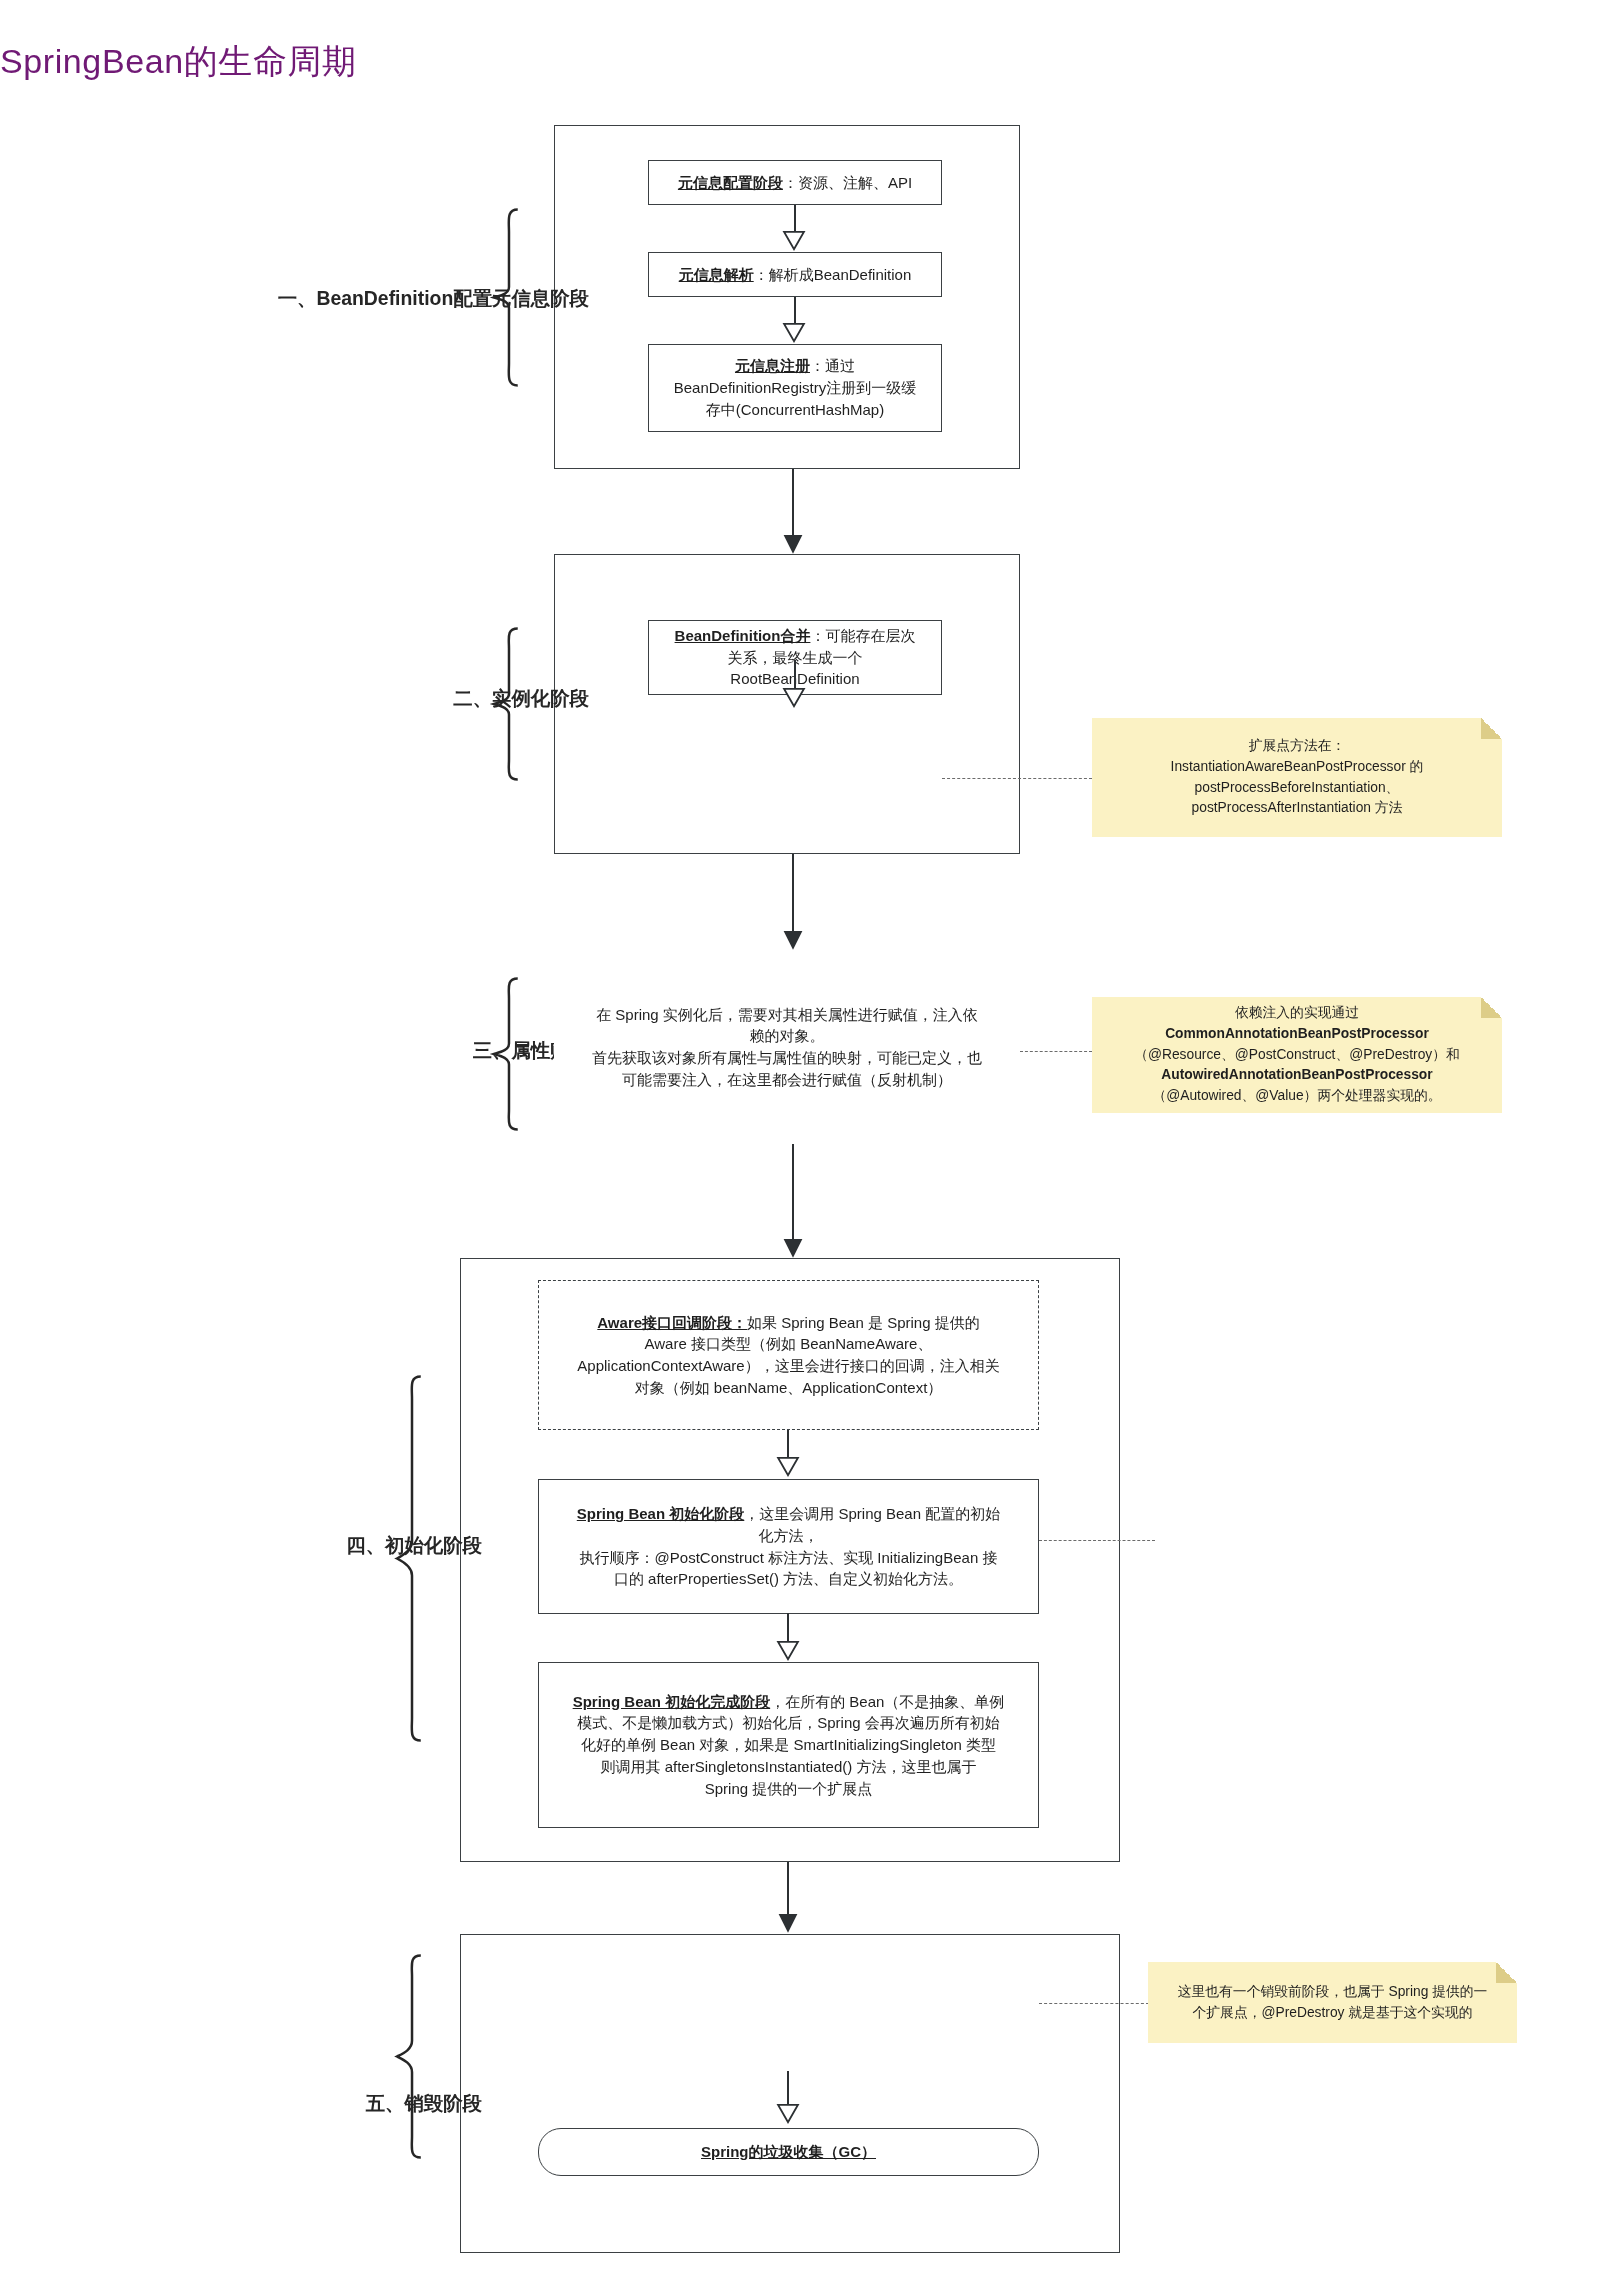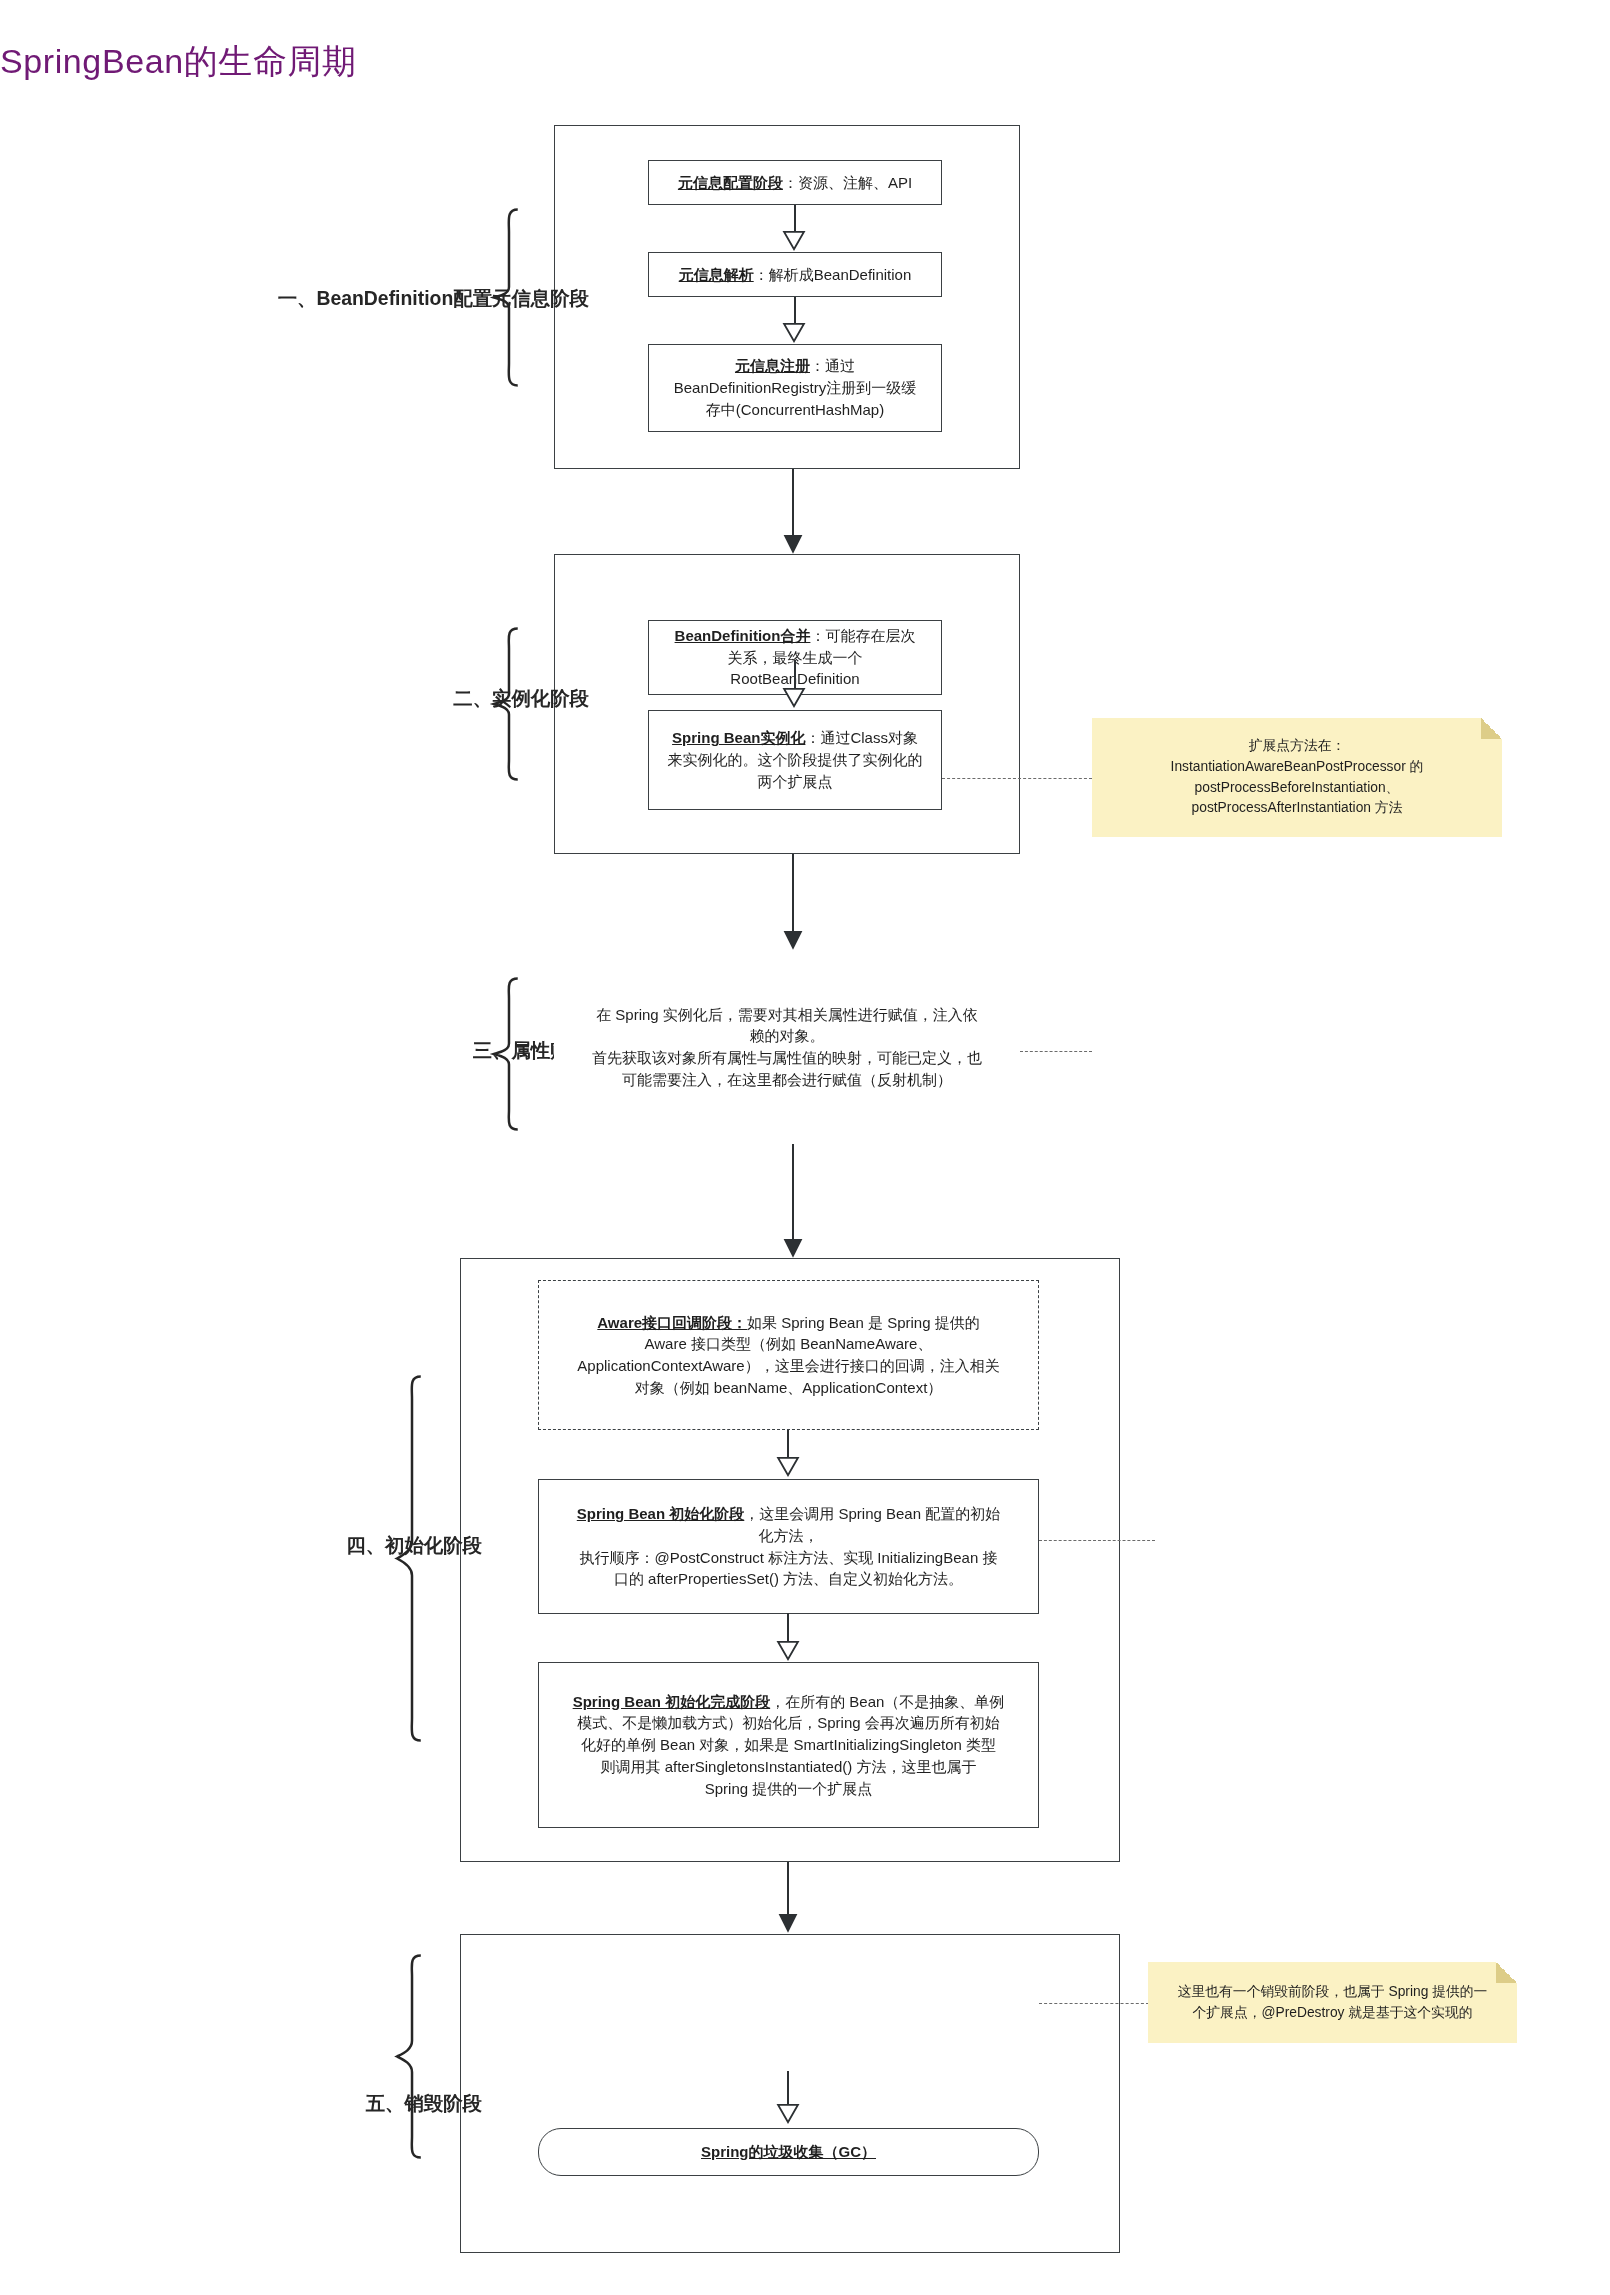--- a/index.html
+++ b/index.html
@@ -147,23 +147,20 @@
 
   <div class="abs node" style="left:648px;top:585px;width:294px;height:75px;margin-top:35px;">
     <div class="txt"><b>BeanDefinition合并</b>：可能存在层次<br>关系，最终生成一个<br>RootBeanDefinition</div>
   </div>
 
   <div class="vline" style="left:794px;top:660px;height:30px;"></div>
   <svg class="arrow-open" style="left:782px;top:687px;" width="24" height="21" viewBox="0 0 38 34">
     <polygon points="3,3 35,3 19,31" fill="#ffffff" stroke="#2c3033" stroke-width="3"></polygon>
   </svg>
 
-  <div class="abs node" style="left:648px;top:710px;width:294px;height:100px;">
-    <div class="txt"><b>Spring Bean实例化</b>：通过Class对象<br>来实例化的。这个阶段提供了实例化的<br>两个扩展点</div>
-  </div>
 
   <div class="hdash" style="left:942px;top:778px;width:150px;"></div>
 
   <div class="note" style="left:1092px;top:718px;width:410px;height:119px;">
     <div class="fold"></div>
     <div class="txt">扩展点方法在：<br>InstantiationAwareBeanPostProcessor 的<br>postProcessBeforeInstantiation、<br>postProcessAfterInstantiation 方法</div>
   </div>
 
   <div class="vline" style="left:792px;top:854px;height:81px;"></div>
   <svg class="arrow-solid" style="left:781px;top:931px;" width="24" height="20" viewBox="0 0 38 32">
@@ -176,20 +173,24 @@
   <svg class="brace" style="left:485px;top:976px;" width="38" height="156" viewBox="0 0 60 250">
     <path d="M52 4 C34 4 38 20 38 36 L38 108 C38 119 24 122 14 125 C24 128 38 131 38 142 L38 214 C38 230 34 246 52 246" fill="none" stroke="#262626" stroke-width="4"></path>
   </svg>
 
   <div class="abs node" style="left:554px;top:950px;width:466px;height:194px;border:none;">
     <div class="txt">在 Spring 实例化后，需要对其相关属性进行赋值，注入依<br>赖的对象。<br>首先获取该对象所有属性与属性值的映射，可能已定义，也<br>可能需要注入，在这里都会进行赋值（反射机制）</div>
   </div>
 
   <div class="hdash" style="left:1020px;top:1051px;width:72px;"></div>
 
+  <div class="note" style="left:1092px;top:997px;width:410px;height:116px;">
+    <div class="fold"></div>
+    <div class="txt">依赖注入的实现通过<br><b>CommonAnnotationBeanPostProcessor</b><br>（@Resource、@PostConstruct、@PreDestroy）和<br><b>AutowiredAnnotationBeanPostProcessor</b><br>（@Autowired、@Value）两个处理器实现的。</div>
+  </div>
 
   <div class="vline" style="left:792px;top:1144px;height:100px;"></div>
   <svg class="arrow-solid" style="left:781px;top:1239px;" width="24" height="20" viewBox="0 0 38 32">
     <polygon points="4,0 34,0 19,30" fill="#2c3033"></polygon>
   </svg>
 
   <div class="abs section-box" style="left:460px;top:1258px;width:660px;height:604px;"></div>
 
   <div class="abs stage-label" style="left:113px;top:1532px;width:369px;">四、初始化阶段</div>
   <svg class="brace" style="left:388px;top:1374px;" width="38" height="369" viewBox="0 0 60 590">

